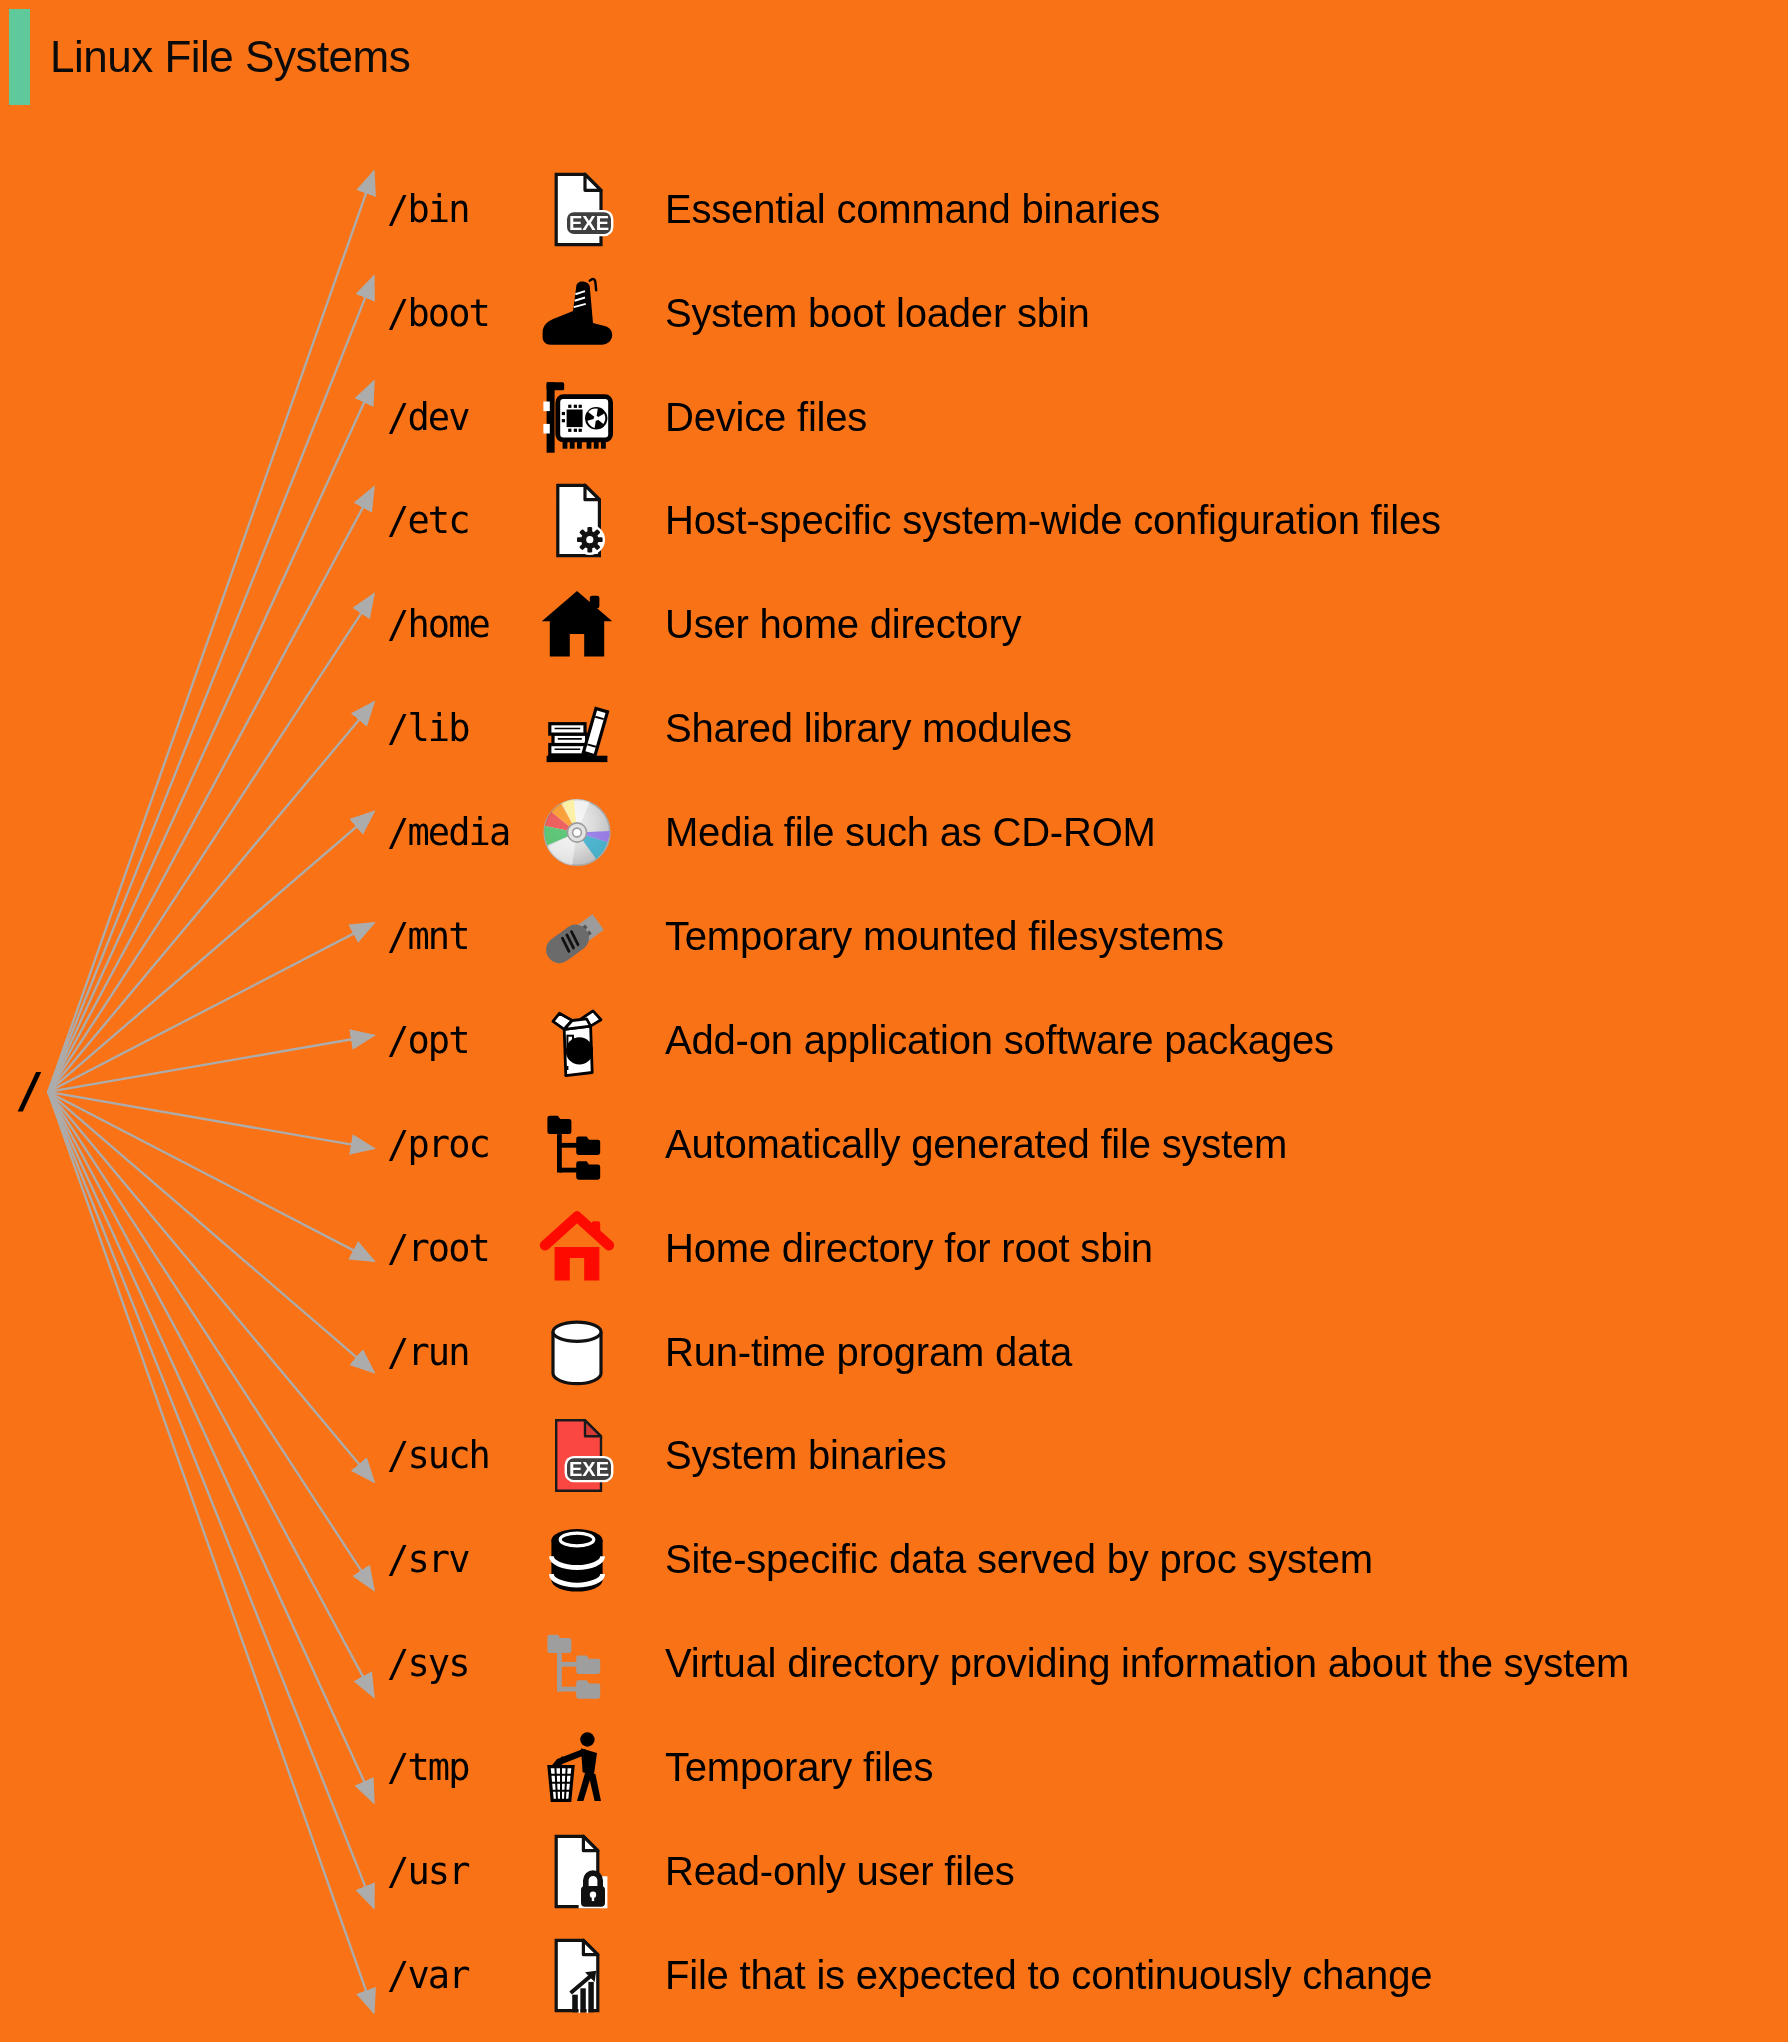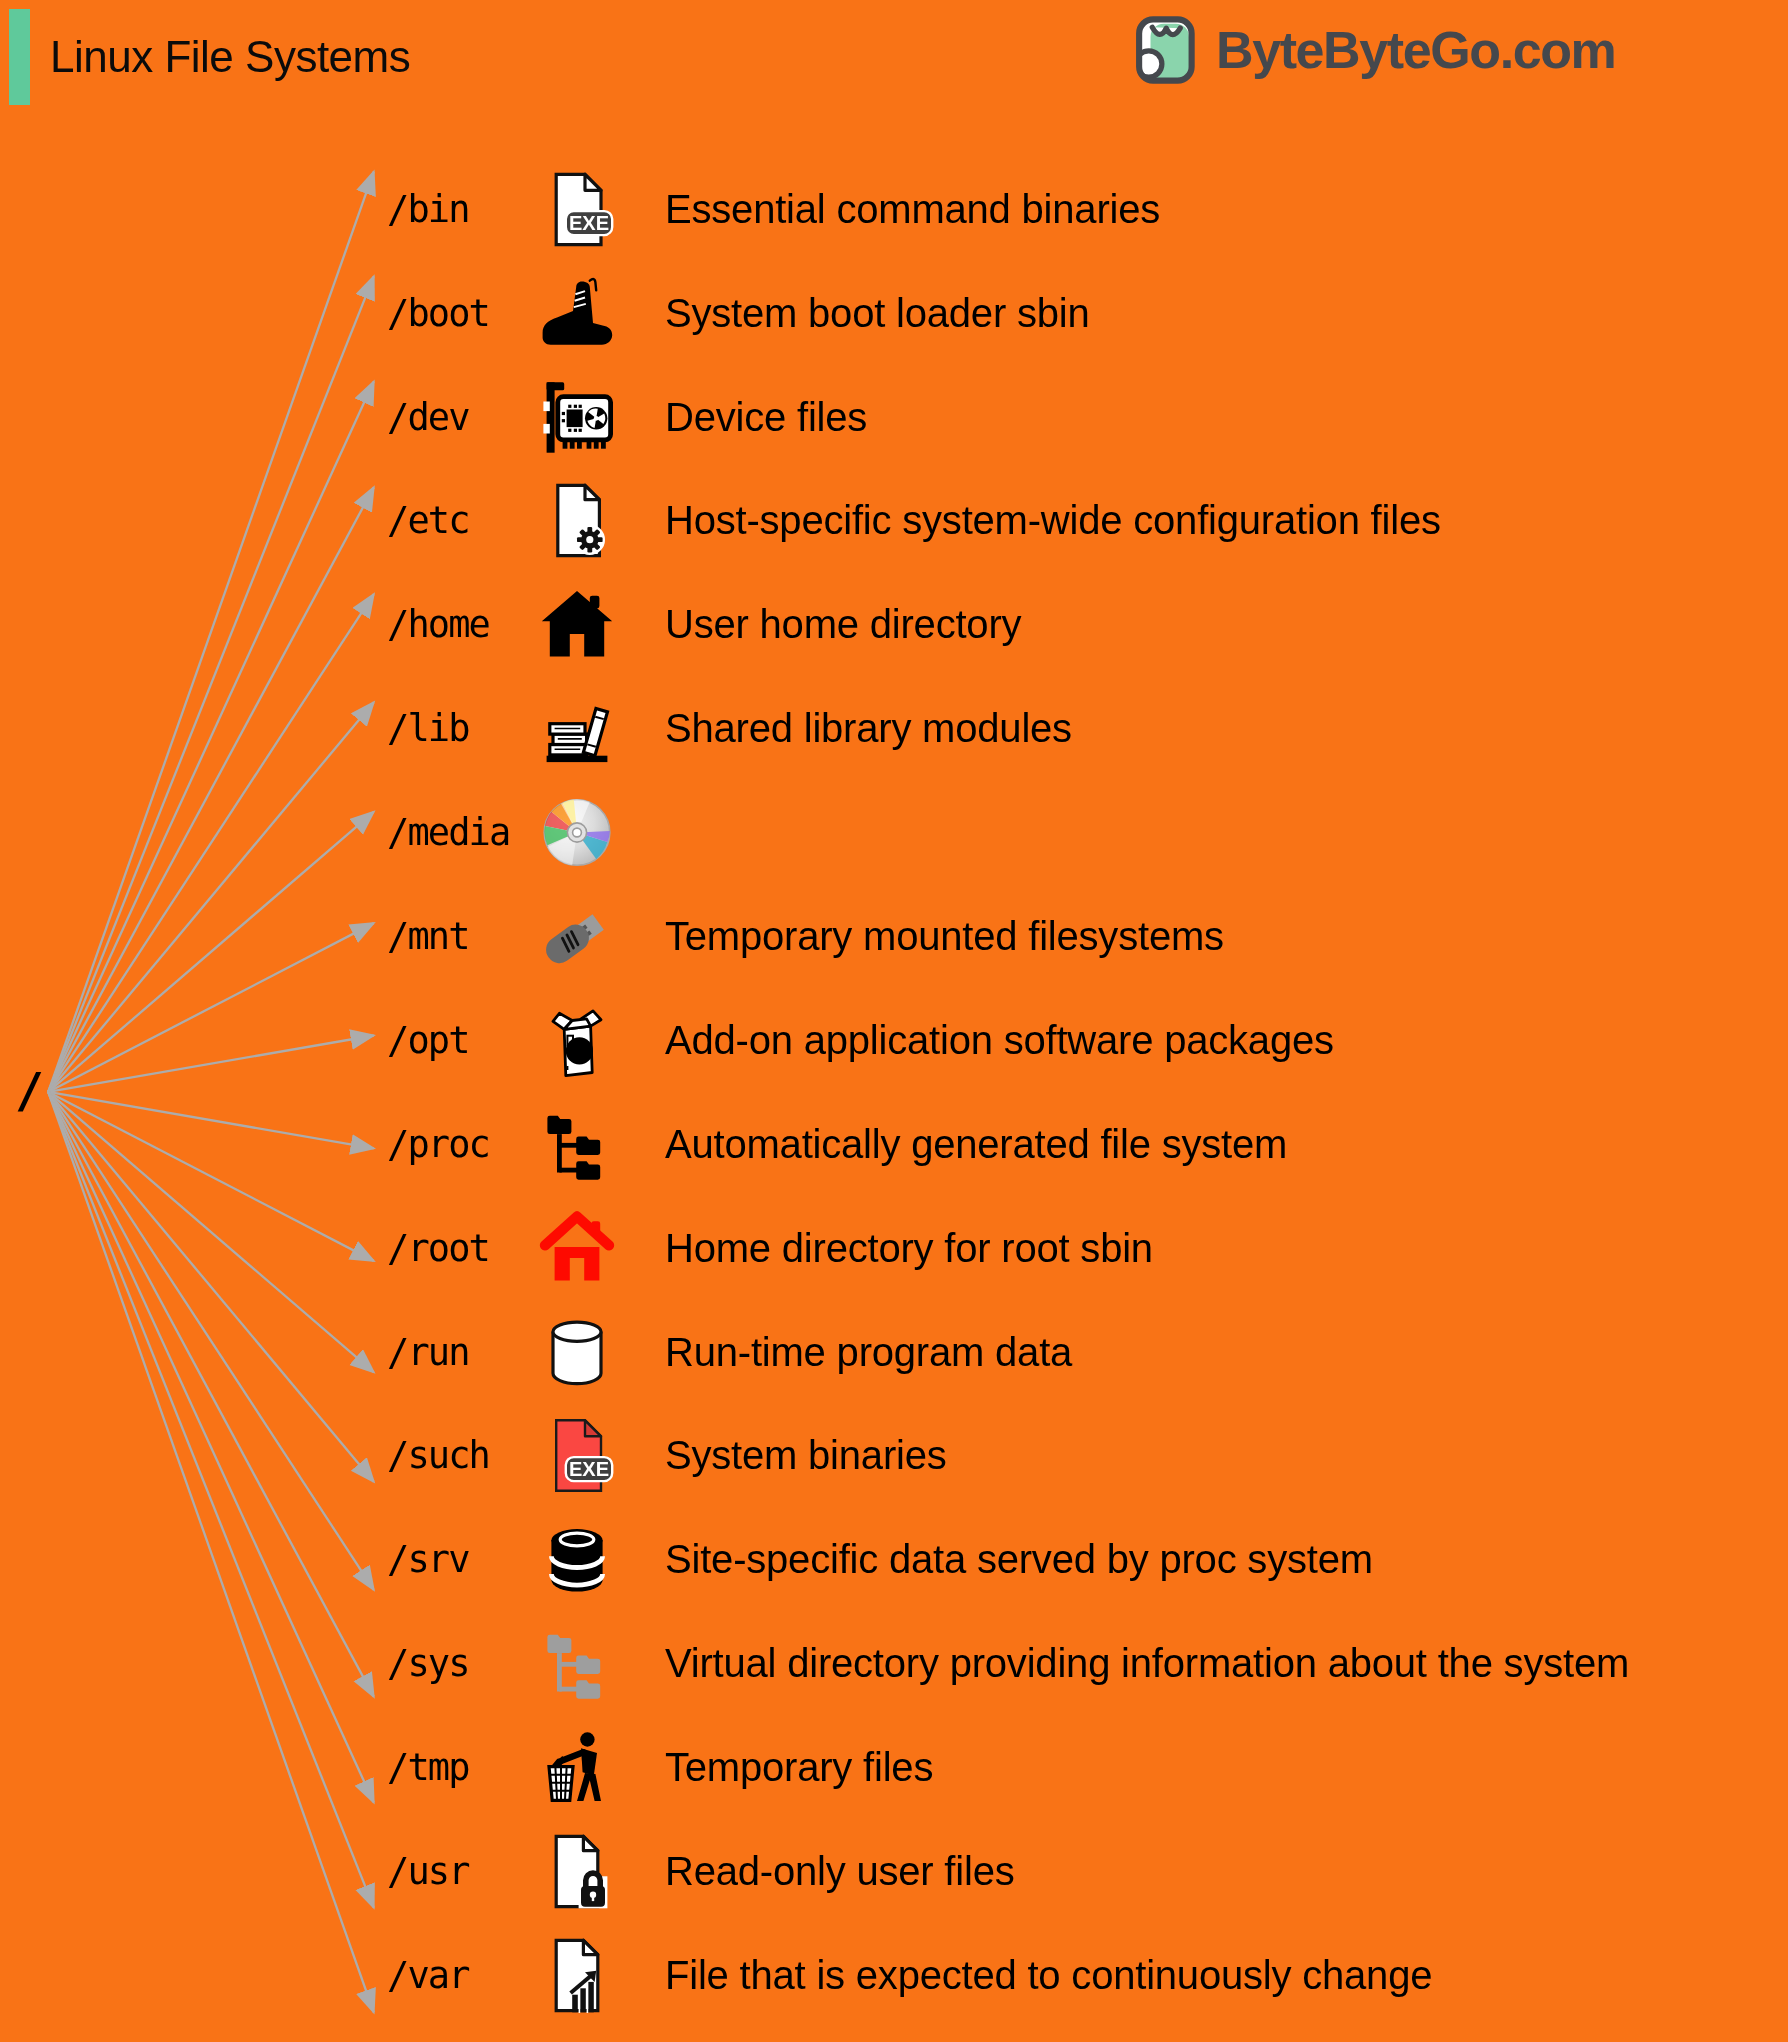--- a/index.html
+++ b/index.html
@@ -276,26 +276,20 @@
       <path d="M22 14 q9 16 16 1 q7 15 16 0" fill="#fff" stroke="#45484d" stroke-width="6" stroke-linejoin="round" stroke-linecap="round"></path>
     </g>
     <rect x="7" y="5" width="60" height="70" rx="16" fill="none" stroke="#45484d" stroke-width="7"></rect>
   </symbol>
 </svg>
 
 <div id="canvas">
   <div id="accent-bar" style="background: rgb(95, 201, 155);"></div>
   <div id="page-title">Linux File Systems</div>
 
-  <div id="brand">
-    <svg width="70" height="70" viewBox="0 0 76 76">
-        <use href="#owl-logo"></use>
-      </svg>
-    <span id="brand-text" style="color: rgb(69, 72, 77);">ByteByteGo.com</span>
-  </div>
 
   <svg id="arrow-layer" viewBox="0 0 1928 2202">
     <defs>
       <marker id="arrowhead" markerWidth="12" markerHeight="10" refX="10" refY="4.5" orient="auto">
         <path d="M0 0 L11 4.5 L0 9 Z" fill="#ACACAC"></path>
       </marker>
     </defs>
     <g id="arrow-group">
         <line x1="52" y1="1177" x2="403" y2="184.6" stroke="#ACACAC" stroke-width="2.5" marker-end="url(#arrowhead)"></line>
         <line x1="52" y1="1177" x2="403" y2="297.5" stroke="#ACACAC" stroke-width="2.5" marker-end="url(#arrowhead)"></line>
@@ -381,20 +375,21 @@
     <span class="dir-desc">Shared library modules</span>
   </div>
 
   <div class="fs-row" style="top: 780px;">
     <span class="dir-label">/media</span>
     <span class="icon-box">
           <svg viewBox="0 0 86 86" width="80" height="80">
             <use href="#cd-icon"></use>
           </svg>
         </span>
+    <span class="dir-desc">Media file such as CD-ROM</span>
   </div>
 
   <div class="fs-row" style="top: 884px;">
     <span class="dir-label">/mnt</span>
     <span class="icon-box">
           <svg viewBox="0 0 86 86" width="80" height="80">
             <use href="#usb-drive-icon"></use>
           </svg>
         </span>
     <span class="dir-desc">Temporary mounted filesystems</span>

